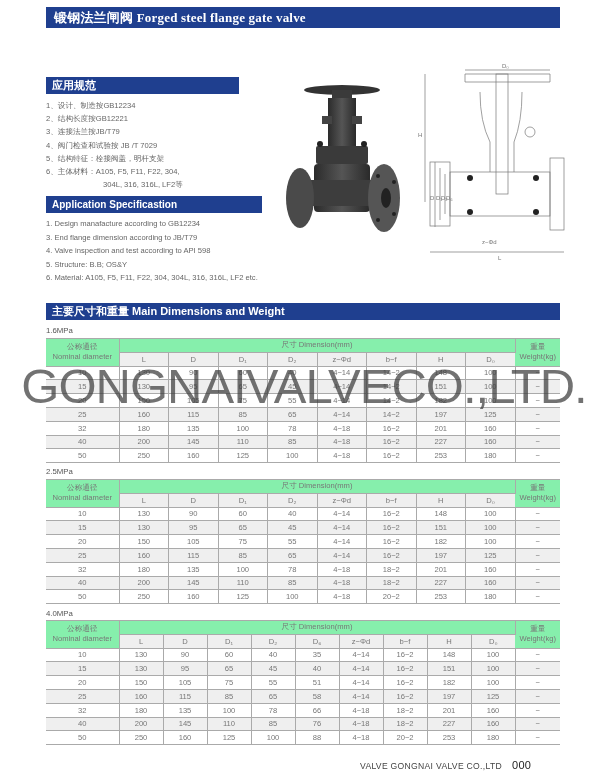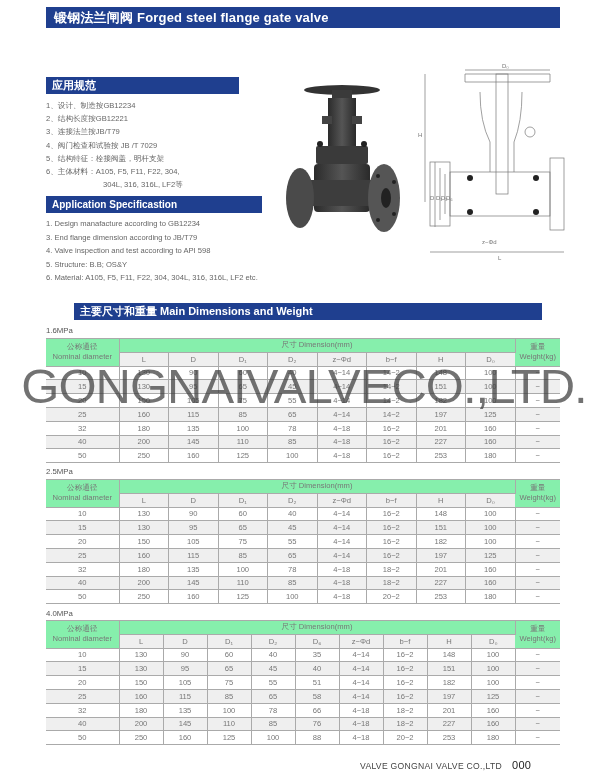--- a/index.html
+++ b/index.html
@@ -2,29 +2,29 @@
 <html><head>
 <meta charset="utf-8">
 <style>
   * { box-sizing: border-box; margin: 0; padding: 0; }
   html, body { width: 608px; height: 780px; background: #ffffff; overflow: hidden; }
   body { position: relative; font-family: "Liberation Sans", "DejaVu Sans", sans-serif; color: #555; }
 
   .title-bar {
     position: absolute; left: 46px; top: 7px; width: 514px; height: 21px;
     background: #1f3f8f; color: #fff; font-weight: bold; font-size: 13px;
-    line-height: 21px; padding-left: 8px; letter-spacing: 0.2px;
+    line-height: 21px; padding-left: 8px; letter-spacing: 0.2px; font-family: Liberation Serif, serif;
   }
   .sec-bar {
     position: absolute; left: 46px; height: 17px; background: #1f3f8f;
     color: #fff; font-weight: bold; font-size: 11px; line-height: 17px; padding-left: 6px;
   }
   .sec-cn { top: 77px; width: 193px; }
   .sec-en { top: 196px; width: 216px; font-size: 10px; }
-  .sec-main { top: 303px; width: 468px; margin-left: 28px; }
+  .sec-main { top: 303px; width: 514px; }
 
   .list { position: absolute; left: 46px; font-size: 7.6px; color: #666; line-height: 13.2px; }
   .list-cn { top: 99px; }
   .list-en { top: 217px; line-height: 13.6px; }
   .list .indent { padding-left: 57px; }
 
   .valve-photo { position: absolute; left: 282px; top: 82px; width: 120px; height: 170px; }
   .drawing { position: absolute; left: 410px; top: 62px; width: 160px; height: 200px; }
 
   .pressure { position: absolute; left: 46px; font-size: 7.8px; color: #555; }

